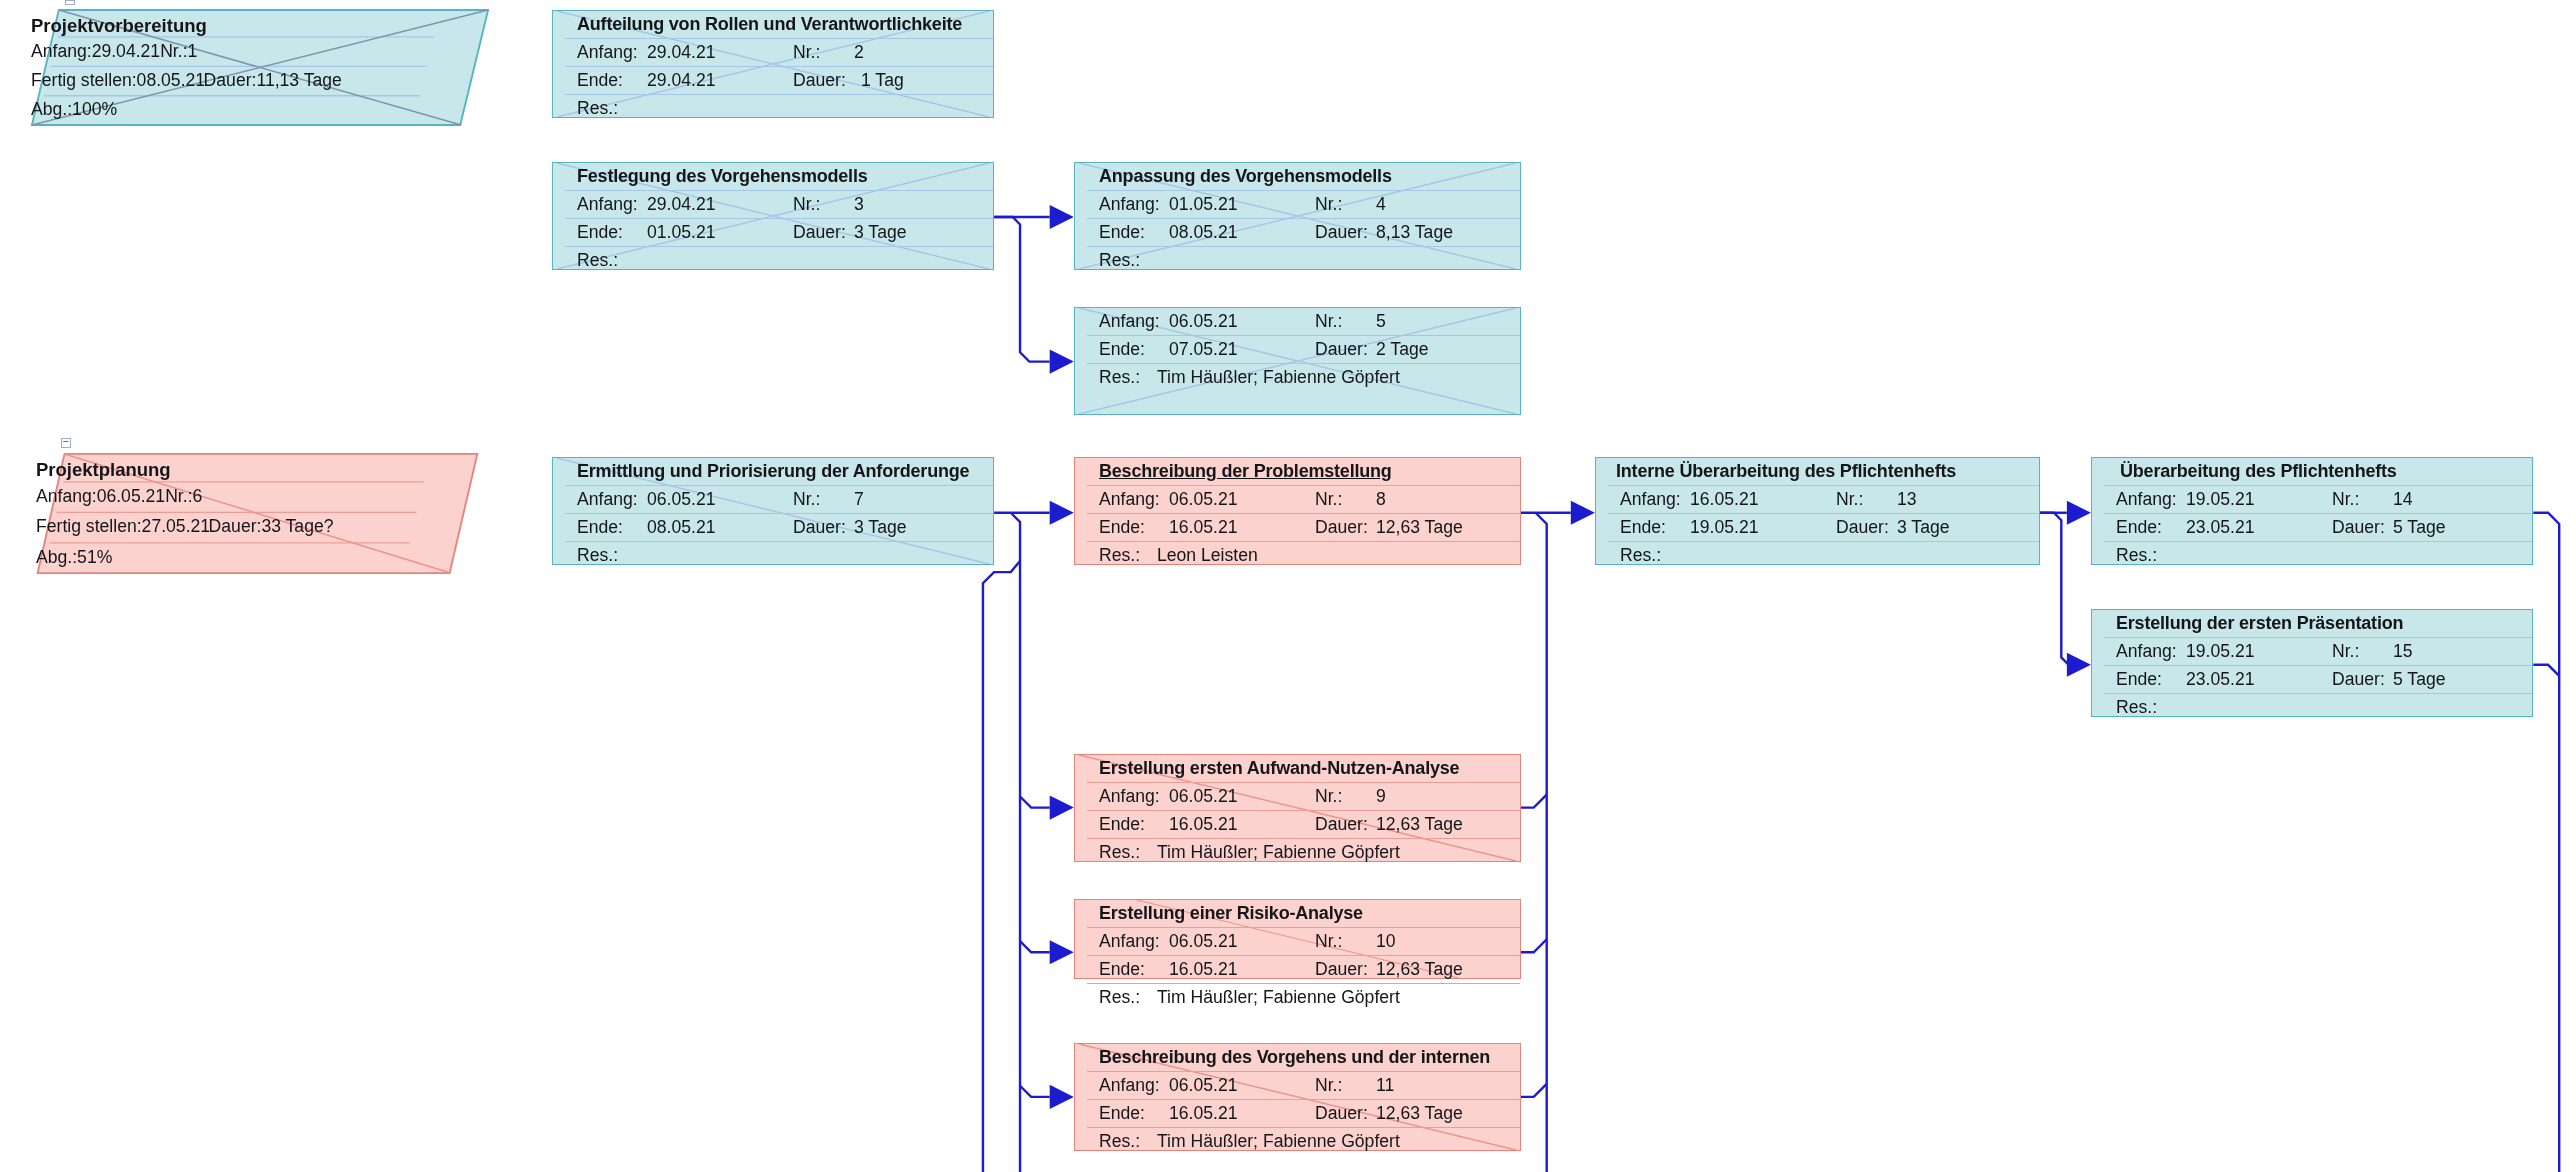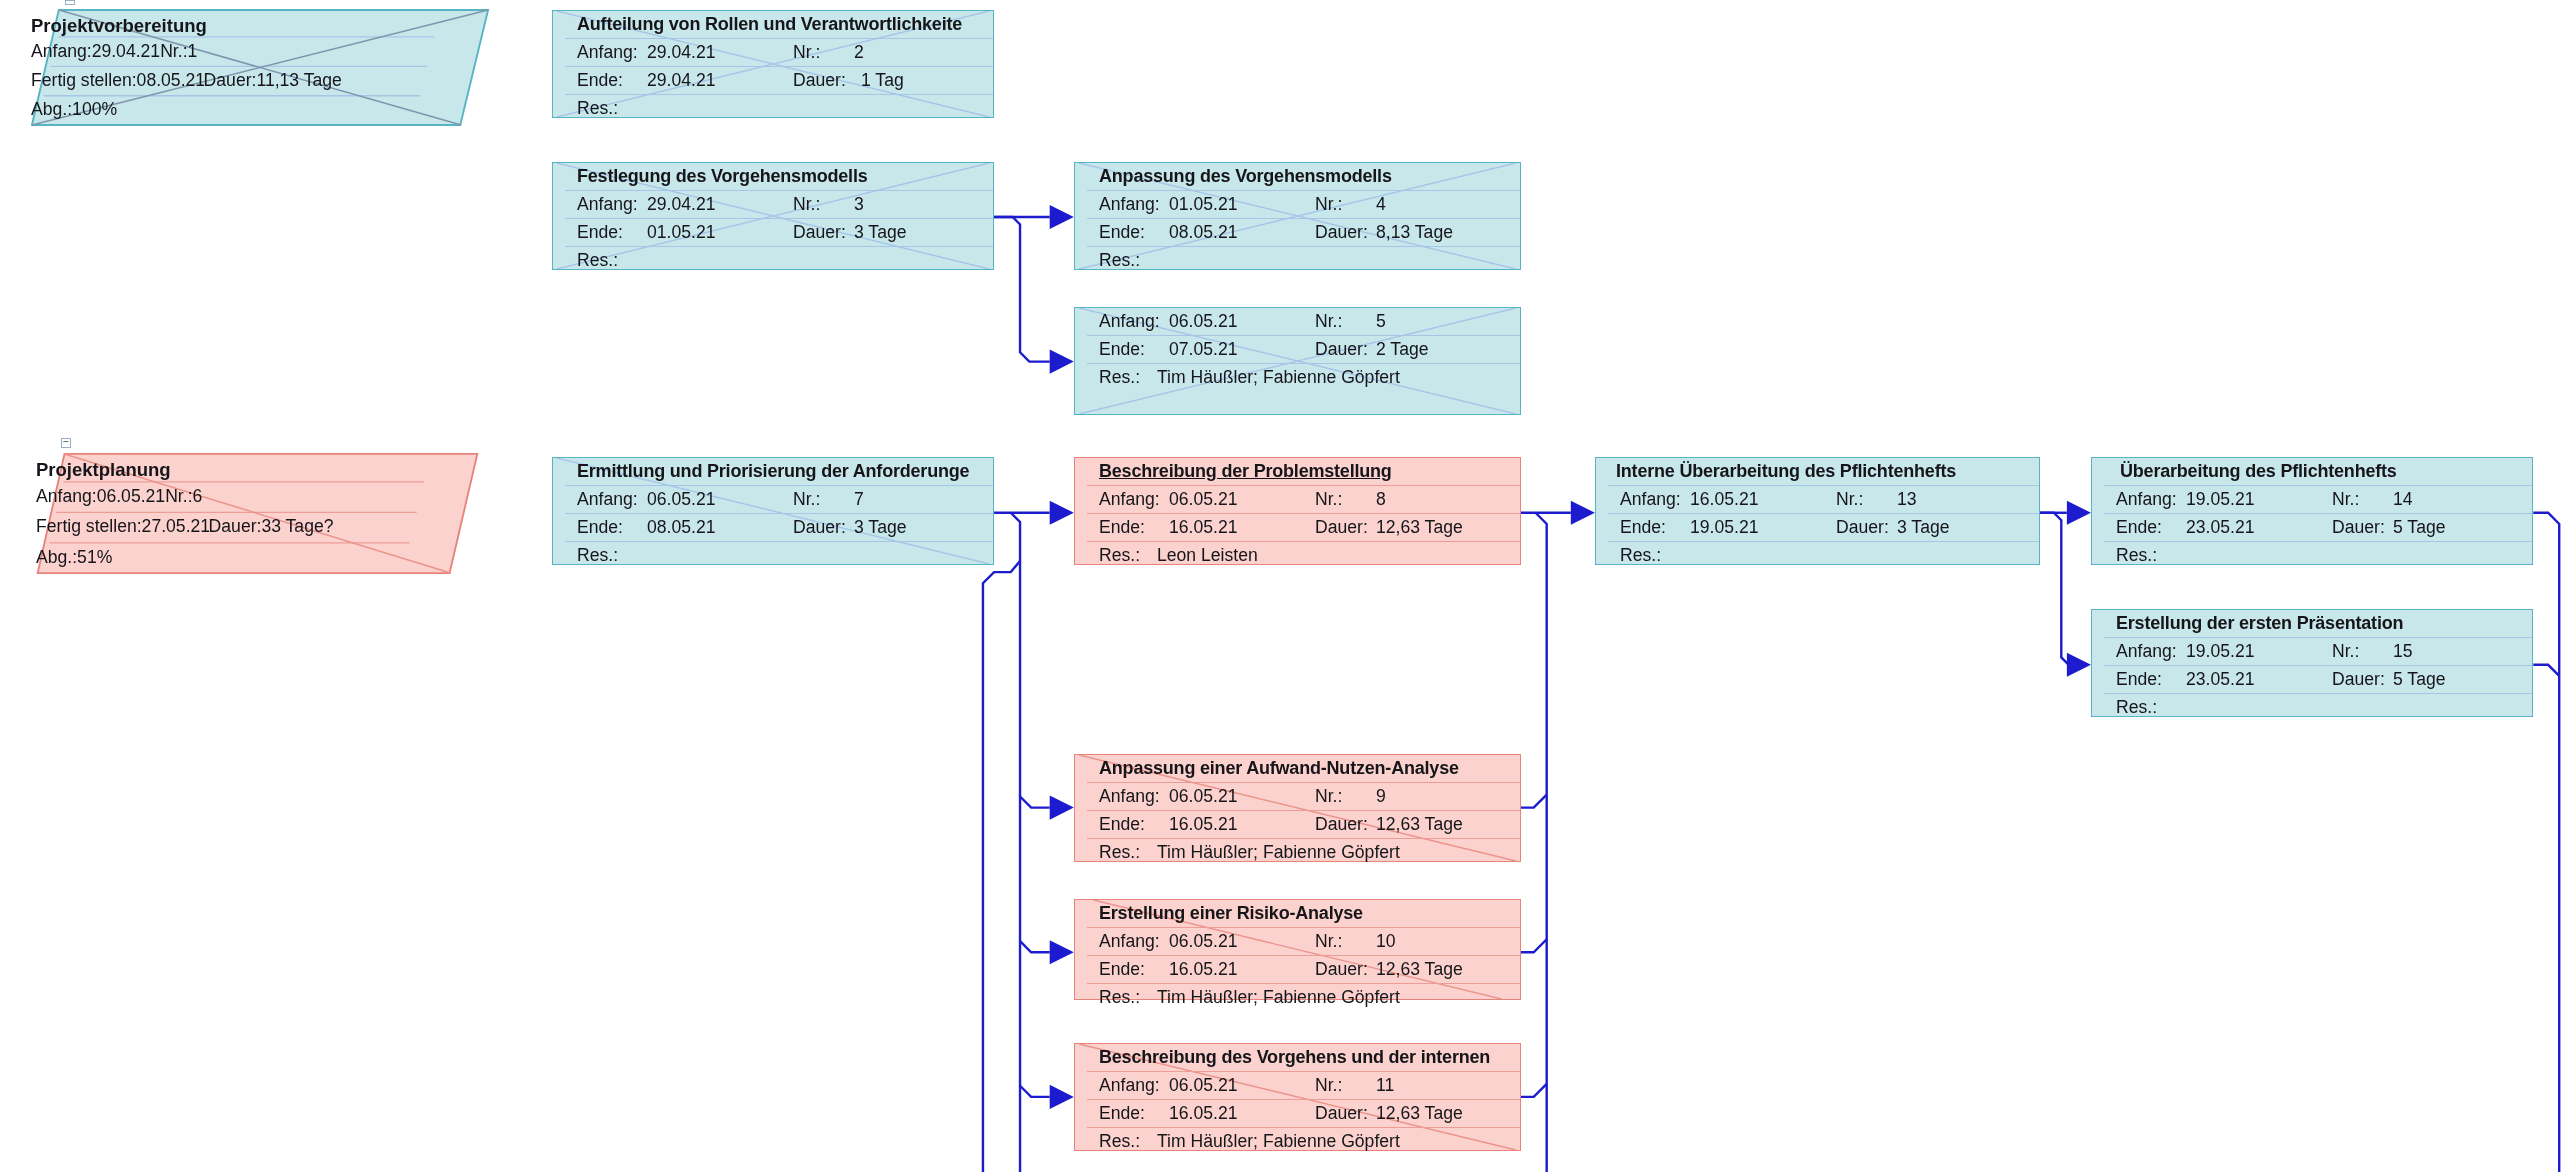--- a/index.html
+++ b/index.html
@@ -228,40 +228,40 @@
         <div class="trow" style="border-color: rgb(238, 157, 150);">
           <span class="f" style="left: 12px;">Res.:</span>
           <span class="f" style="left: 70px;">Leon Leisten</span>
         </div>
       </div>
       <div class="node task" style="left: 1074px; top: 754px; width: 447px; height: 108px; background: rgb(251, 210, 206); border-color: rgb(232, 131, 124);">
         <svg class="deco" viewBox="0 0 482 117">
           <line x1="0" y1="0" x2="482" y2="117" stroke="#ec938c" stroke-width="1.6"></line>
         </svg>
         <div class="trow title-row rb" style="border-color: rgb(238, 157, 150);">
-          <span class="f" style="left: 12px;">Anpassung einer Aufwand-Nutzen-Analyse</span>
+          <span class="f" style="left: 12px;">Erstellung ersten Aufwand-Nutzen-Analyse</span>
         </div>
         <div class="trow rb" style="border-color: rgb(238, 157, 150);">
           <span class="f" style="left: 12px;">Anfang:</span>
           <span class="f" style="left: 82px;">06.05.21</span>
           <span class="f" style="left: 228px;">Nr.:</span>
           <span class="f" style="left: 289px;">9</span>
         </div>
         <div class="trow rb" style="border-color: rgb(238, 157, 150);">
           <span class="f" style="left: 12px;">Ende:</span>
           <span class="f" style="left: 82px;">16.05.21</span>
           <span class="f" style="left: 228px;">Dauer:</span>
           <span class="f" style="left: 289px;">12,63 Tage</span>
         </div>
         <div class="trow" style="border-color: rgb(238, 157, 150);">
           <span class="f" style="left: 12px;">Res.:</span>
           <span class="f" style="left: 70px;">Tim Häußler; Fabienne Göpfert</span>
         </div>
       </div>
-      <div class="node task" style="left: 1074px; top: 899px; width: 447px; height: 101px; background: rgb(251, 210, 206); border-color: rgb(232, 131, 124);">
+      <div class="node task" style="left: 1074px; top: 899px; width: 447px; height: 80px; background: rgb(251, 210, 206); border-color: rgb(232, 131, 124);">
         <svg class="deco" viewBox="0 0 482 117">
           <line x1="0" y1="0" x2="482" y2="117" stroke="#ec938c" stroke-width="1.6"></line>
         </svg>
         <div class="trow title-row rb" style="border-color: rgb(238, 157, 150);">
           <span class="f" style="left: 12px;">Erstellung einer Risiko-Analyse</span>
         </div>
         <div class="trow rb" style="border-color: rgb(238, 157, 150);">
           <span class="f" style="left: 12px;">Anfang:</span>
           <span class="f" style="left: 82px;">06.05.21</span>
           <span class="f" style="left: 228px;">Nr.:</span>

